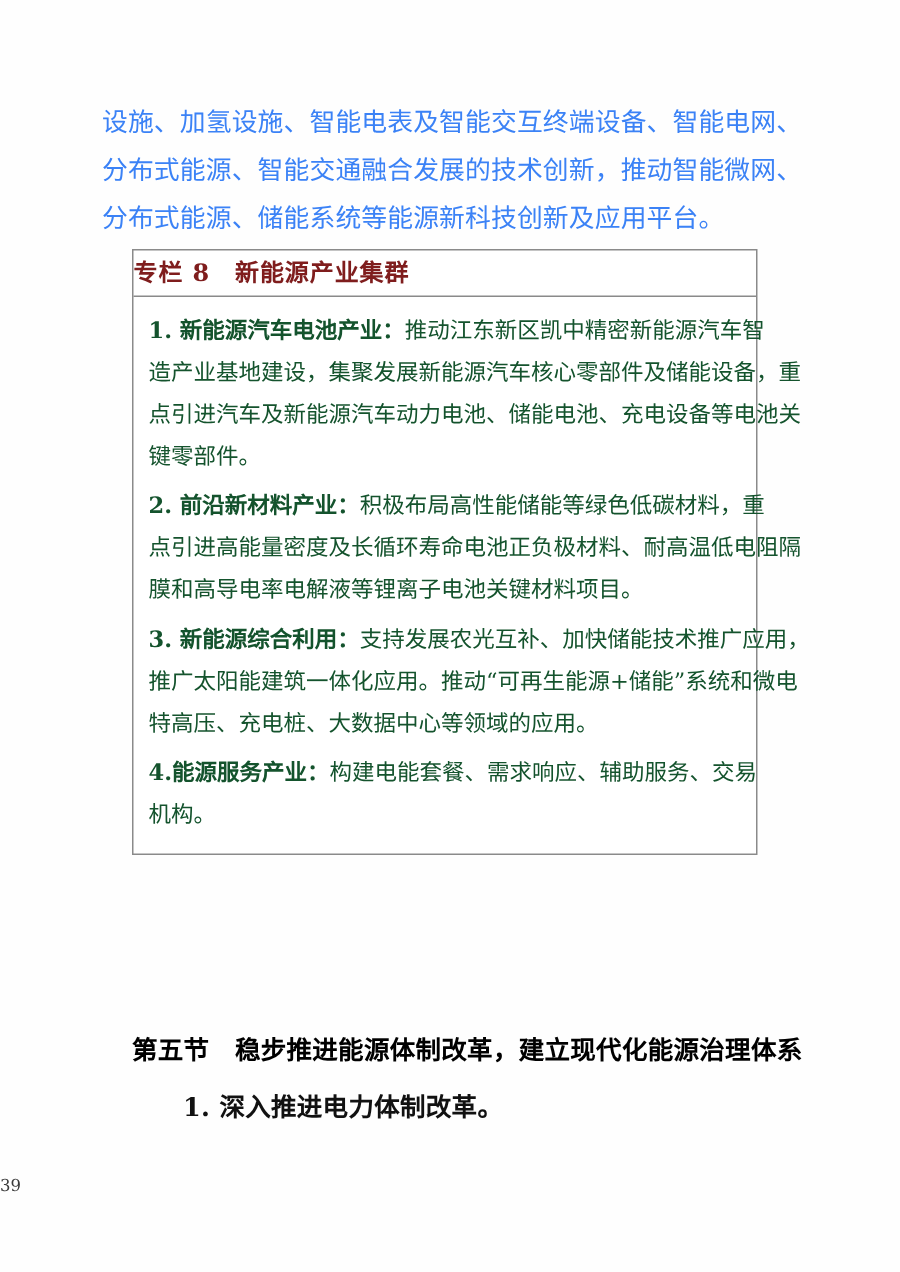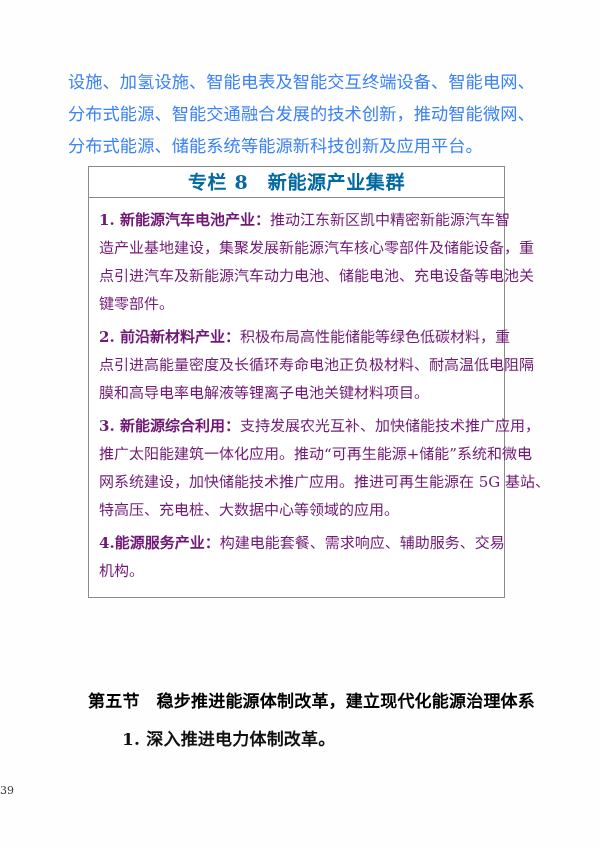--- a/index.html
+++ b/index.html
@@ -47,39 +47,38 @@
     position: absolute;
     left: 88px;
     top: 166px;
     width: 417px;
     border: 1px solid #8a8a8a;
     box-sizing: border-box;
     background: #fff;
   }
   .callout-header {
     border-bottom: 1px solid #8a8a8a;
-    text-align: center;
     font-weight: bold;
-    font-size: 19px;
+    font-size: 16px;
     line-height: 30px;
     height: 30px;
     letter-spacing: 0.6px;
     font-family: "DejaVu Serif", "Liberation Serif", serif;
-    color: #0369a1;
+    color: #7f1d1d;
   }
   .callout-body {
     padding: 8px 10px 10px 10px;
   }
   .callout-item {
     font-size: 15px;
     line-height: 28px;
     text-align: justify;
     text-justify: inter-character;
     margin: 0 0 5px 0;
-    color: #701a75;
+    color: #14532d;
   }
   .callout-item:last-child {
     margin-bottom: 2px;
   }
   .callout-item .ln {
     display: block;
     white-space: nowrap;
   }
   .item-lead {
     font-weight: bold;
@@ -156,21 +155,20 @@
         </span>
         <span class="ln">点引进高能量密度及长循环寿命电池正负极材料、耐高温低电阻隔</span>
         <span class="ln">膜和高导电率电解液等锂离子电池关键材料项目。</span>
       </p>
 
       <p class="callout-item">
         <span class="ln">
           <span class="item-lead">3. 新能源综合利用：</span><span>支持发展农光互补、加快储能技术推广应用，</span>
         </span>
         <span class="ln">推广太阳能建筑一体化应用。推动“可再生能源+储能”系统和微电</span>
-        <span class="ln">网系统建设，加快储能技术推广应用。推进可再生能源在 5G 基站、</span>
         <span class="ln">特高压、充电桩、大数据中心等领域的应用。</span>
       </p>
 
       <p class="callout-item">
         <span class="ln">
           <span class="item-lead">4.能源服务产业：</span><span>构建电能套餐、需求响应、辅助服务、交易</span>
         </span>
         <span class="ln">机构。</span>
       </p>
 

